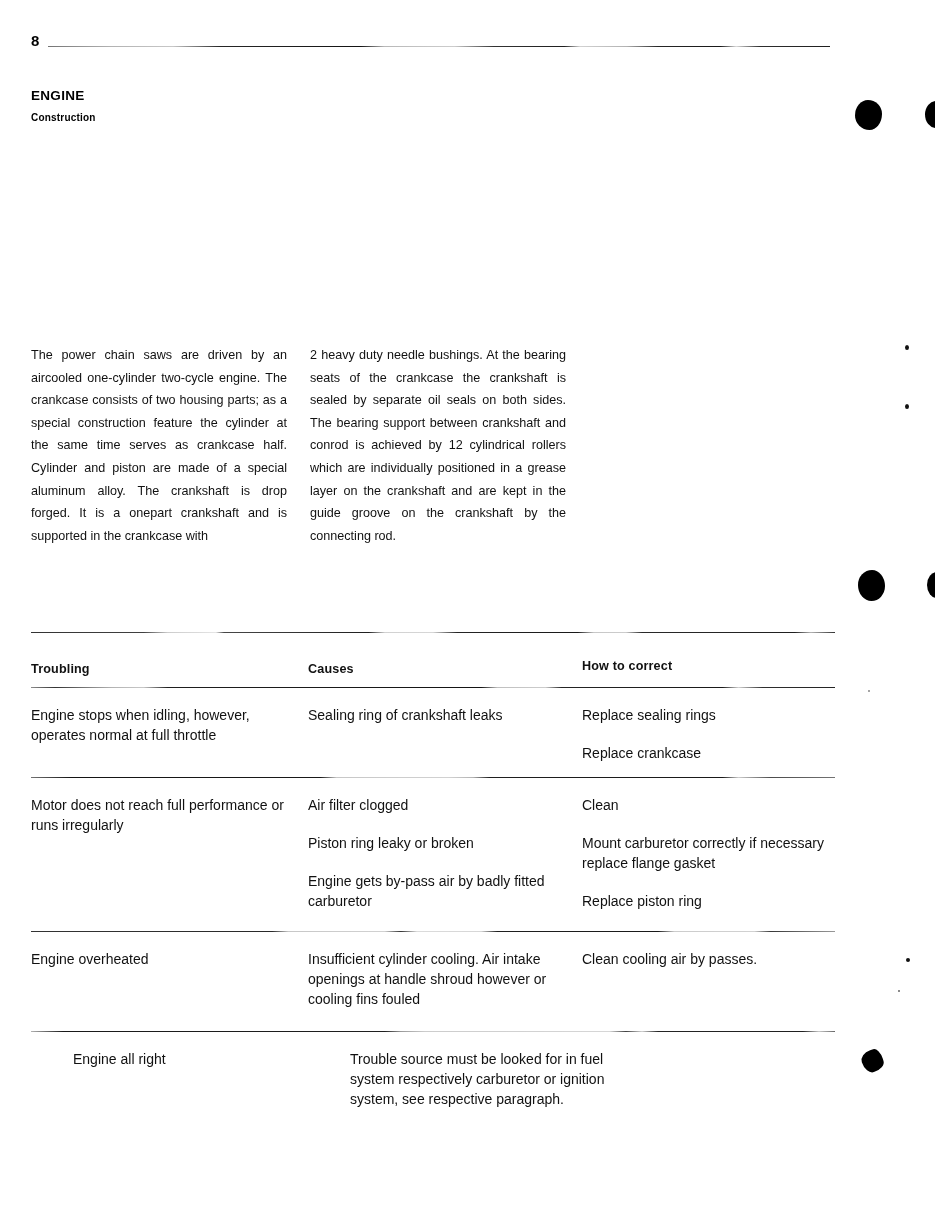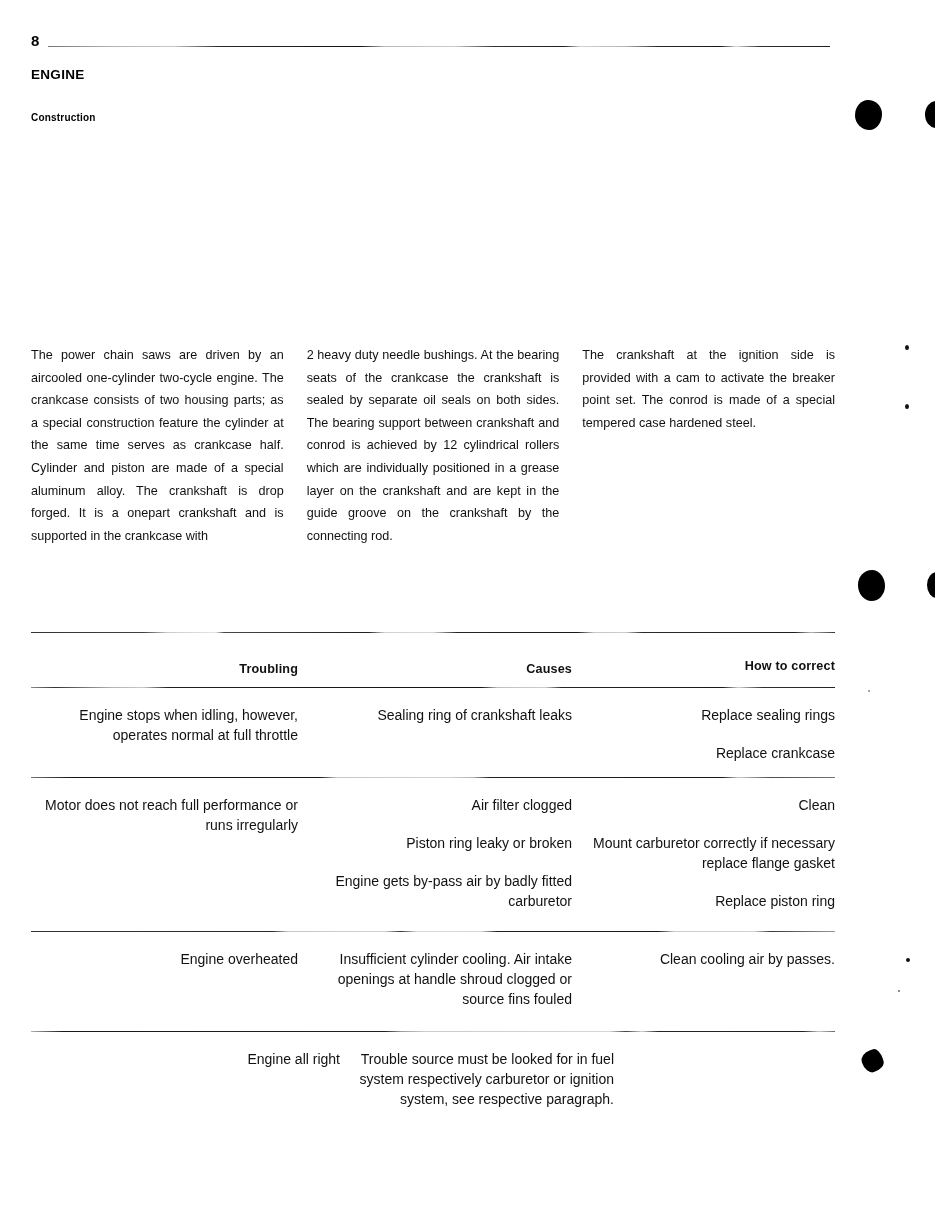--- a/index.html
+++ b/index.html
@@ -53,21 +53,21 @@
         rgba(0,0,0,0.85) 78%,
         rgba(0,0,0,0.90) 86%,
         rgba(0,0,0,0.15) 88%,
         rgba(0,0,0,0.82) 91%,
         rgba(0,0,0,0.88) 100%);
   }
 
   .section-title {
     position: absolute;
     left: 31px;
-    top: 67px;
+    top: 88px;
     font-size: 13.5px;
     font-weight: bold;
     letter-spacing: 0.3px;
     color: #000;
   }
 
   .subsection-title {
     position: absolute;
     left: 31px;
     top: 112px;
@@ -172,21 +172,20 @@
       rgba(0,0,0,0.88) 44%, rgba(0,0,0,0.40) 46%,
       rgba(0,0,0,0.20) 49%, rgba(0,0,0,0.16) 72%,
       rgba(0,0,0,0.75) 74%, rgba(0,0,0,0.18) 76%,
       rgba(0,0,0,0.86) 78%, rgba(0,0,0,0.88) 96%,
       rgba(0,0,0,0.22) 98%, rgba(0,0,0,0.60) 100%);
   }
 
   .trow {
     display: flex;
     width: 100%;
-    text-align: right;
   }
   .tcell { font-size: 14px; line-height: 20px; color: #111; }
   .c1 { width: 277px; padding-right: 10px; box-sizing: border-box; }
   .c2 { width: 274px; padding-right: 10px; box-sizing: border-box; }
   .c3 { width: 253px; box-sizing: border-box; }
 
   .header-row { height: 54px; }
   .header-row .tcell {
     font-weight: bold;
     font-size: 12.6px;
@@ -259,23 +258,20 @@
 
   <div class="figure-area"></div>
 
   <div class="body-columns">
     <div class="body-col col-1">
       <p>The power chain saws are driven by an aircooled one-cylinder two-cycle engine. The crankcase consists of two housing parts; as a special construction feature the cylinder at the same time serves as crankcase half. Cylinder and piston are made of a special aluminum alloy. The crankshaft is drop forged. It is a onepart crankshaft and is supported in the crankcase with</p>
     </div>
     <div class="body-col col-2">
       <p>2 heavy duty needle bushings. At the bearing seats of the crankcase the crankshaft is sealed by separate oil seals on both sides. The bearing support between crankshaft and conrod is achieved by 12 cylindrical rollers which are individually positioned in a grease layer on the crankshaft and are kept in the guide groove on the crankshaft by the connecting rod.</p>
     </div>
-    <div class="body-col col-3">
-      <p>The crankshaft at the ignition side is provided with a cam to activate the breaker point set. The conrod is made of a special tempered case hardened steel.</p>
-    </div>
   </div>
 
   <div class="table-wrap">
 
     <div class="rule v1"></div>
 
     <div class="trow header-row">
       <div class="tcell c1">Troubling</div>
       <div class="tcell c2">Causes</div>
       <div class="tcell c3">How to correct</div>
@@ -308,21 +304,21 @@
         <div class="entry">Mount carburetor correctly if necessary replace flange gasket</div>
         <div class="entry">Replace piston ring</div>
       </div>
     </div>
 
     <div class="rule v4"></div>
 
     <div class="trow data-row row-pad-3">
       <div class="tcell c1">Engine overheated</div>
       <div class="tcell c2">
-        <div class="entry">Insufficient cylinder cooling. Air intake openings at handle shroud clogged or source fins fouled</div>
+        <div class="entry">Insufficient cylinder cooling. Air intake openings at handle shroud however or cooling fins fouled</div>
       </div>
       <div class="tcell c3">
         <div class="entry">Clean cooling air by passes.</div>
       </div>
     </div>
 
     <div class="rule v5"></div>
 
     <div class="trow data-row row-pad-4">
       <div class="tcell c1">Engine all right</div>

